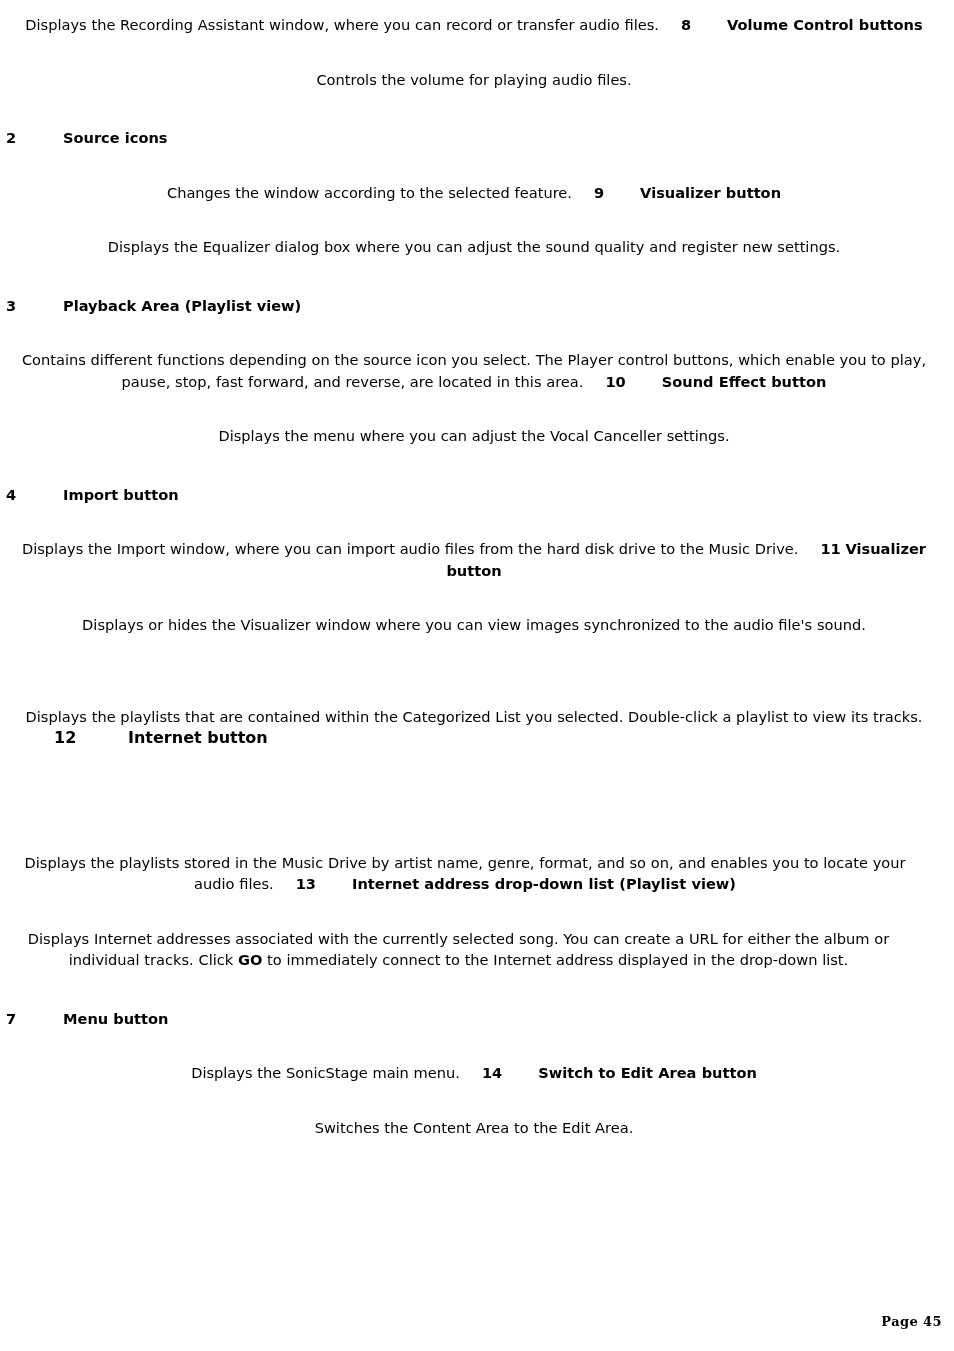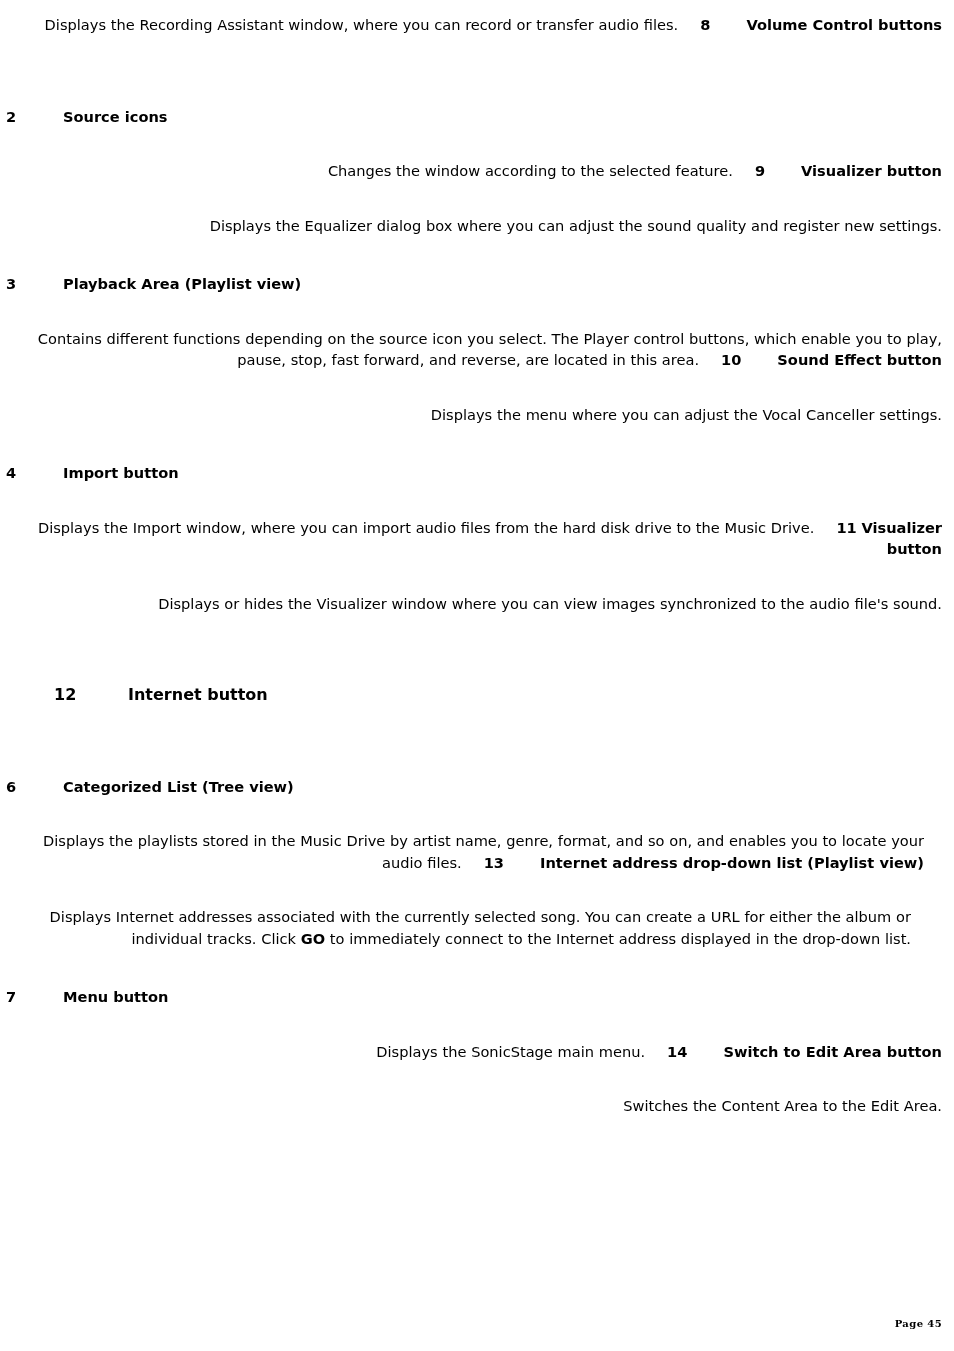--- a/index.html
+++ b/index.html
@@ -22,21 +22,21 @@
     height: 1351px;
     box-sizing: border-box;
     padding: 14px 12px 0 6px;
   }
   
   .para {
     font-size: 14.6px;
     line-height: 21.5px;
     color: #000;
     margin: 0;
-    text-align: right;
+    text-align: center;
     word-spacing: 0.1px;
   }
   .b {
     font-weight: bold;
   }
   .gap-md { height: 33px; }
   .gap-lg { height: 37px; }
 
   
   .headrow {
@@ -70,37 +70,40 @@
   .indent-row .num {
     display: inline-block;
     width: 74px;
   }
   .footer {
     position: absolute;
     right: 12px;
     bottom: 22px;
     font-family: "DejaVu Serif", "Liberation Serif", serif;
     font-weight: bold;
-    font-size: 10px;
+    font-size: 13px;
     letter-spacing: 0.4px;
     color: #000;
   }
   .w-wide { max-width: 940px; }
 </style>
 </head>
 <body>
 
 <div class="page">
 
   <div class="para w-wide">
     <span>Displays the Recording Assistant window, where you can record or transfer audio files.</span><span class="inline-num">8</span><span class="inline-label">Volume Control buttons</span>
   </div>
 
   <div class="gap-md"></div>
 
+  <div class="para">
+    <span>Controls the volume for playing audio files.</span>
+  </div>
 
   <div class="gap-lg"></div>
 
   <div class="headrow">
     <span class="num">2</span><span>Source icons</span>
   </div>
 
   <div class="gap-md"></div>
 
   <div class="para">
@@ -147,32 +150,32 @@
 
   <div class="para">
     <span>Displays or hides the Visualizer window where you can view images synchronized to the audio file's sound.</span>
   </div>
 
   <div class="gap-lg"></div>
 
 
   <div class="gap-md"></div>
 
+  <div class="para w-wide">
+    <span>Displays the playlists that are contained within the Categorized List you selected. Double-click a playlist to view its tracks.</span>
+  </div>
   <div class="indent-row">
     <span class="num">12</span><span>Internet button</span>
   </div>
 
   <div class="gap-md"></div>
 
 
   <div class="gap-lg"></div>
 
-  <div class="headrow">
-    <span class="num">6</span><span>Categorized List (Tree view)</span>
-  </div>
 
   <div class="gap-md"></div>
 
   <div class="para" style="max-width:918px">
     <span>Displays the playlists stored in the Music Drive by artist name, genre, format, and so on, and enables you to locate your audio files.</span><span class="inline-num">13</span><span class="inline-label">Internet address drop-down list (Playlist view)</span>
   </div>
 
   <div class="gap-md"></div>
 
   <div class="para" style="max-width:905px">

